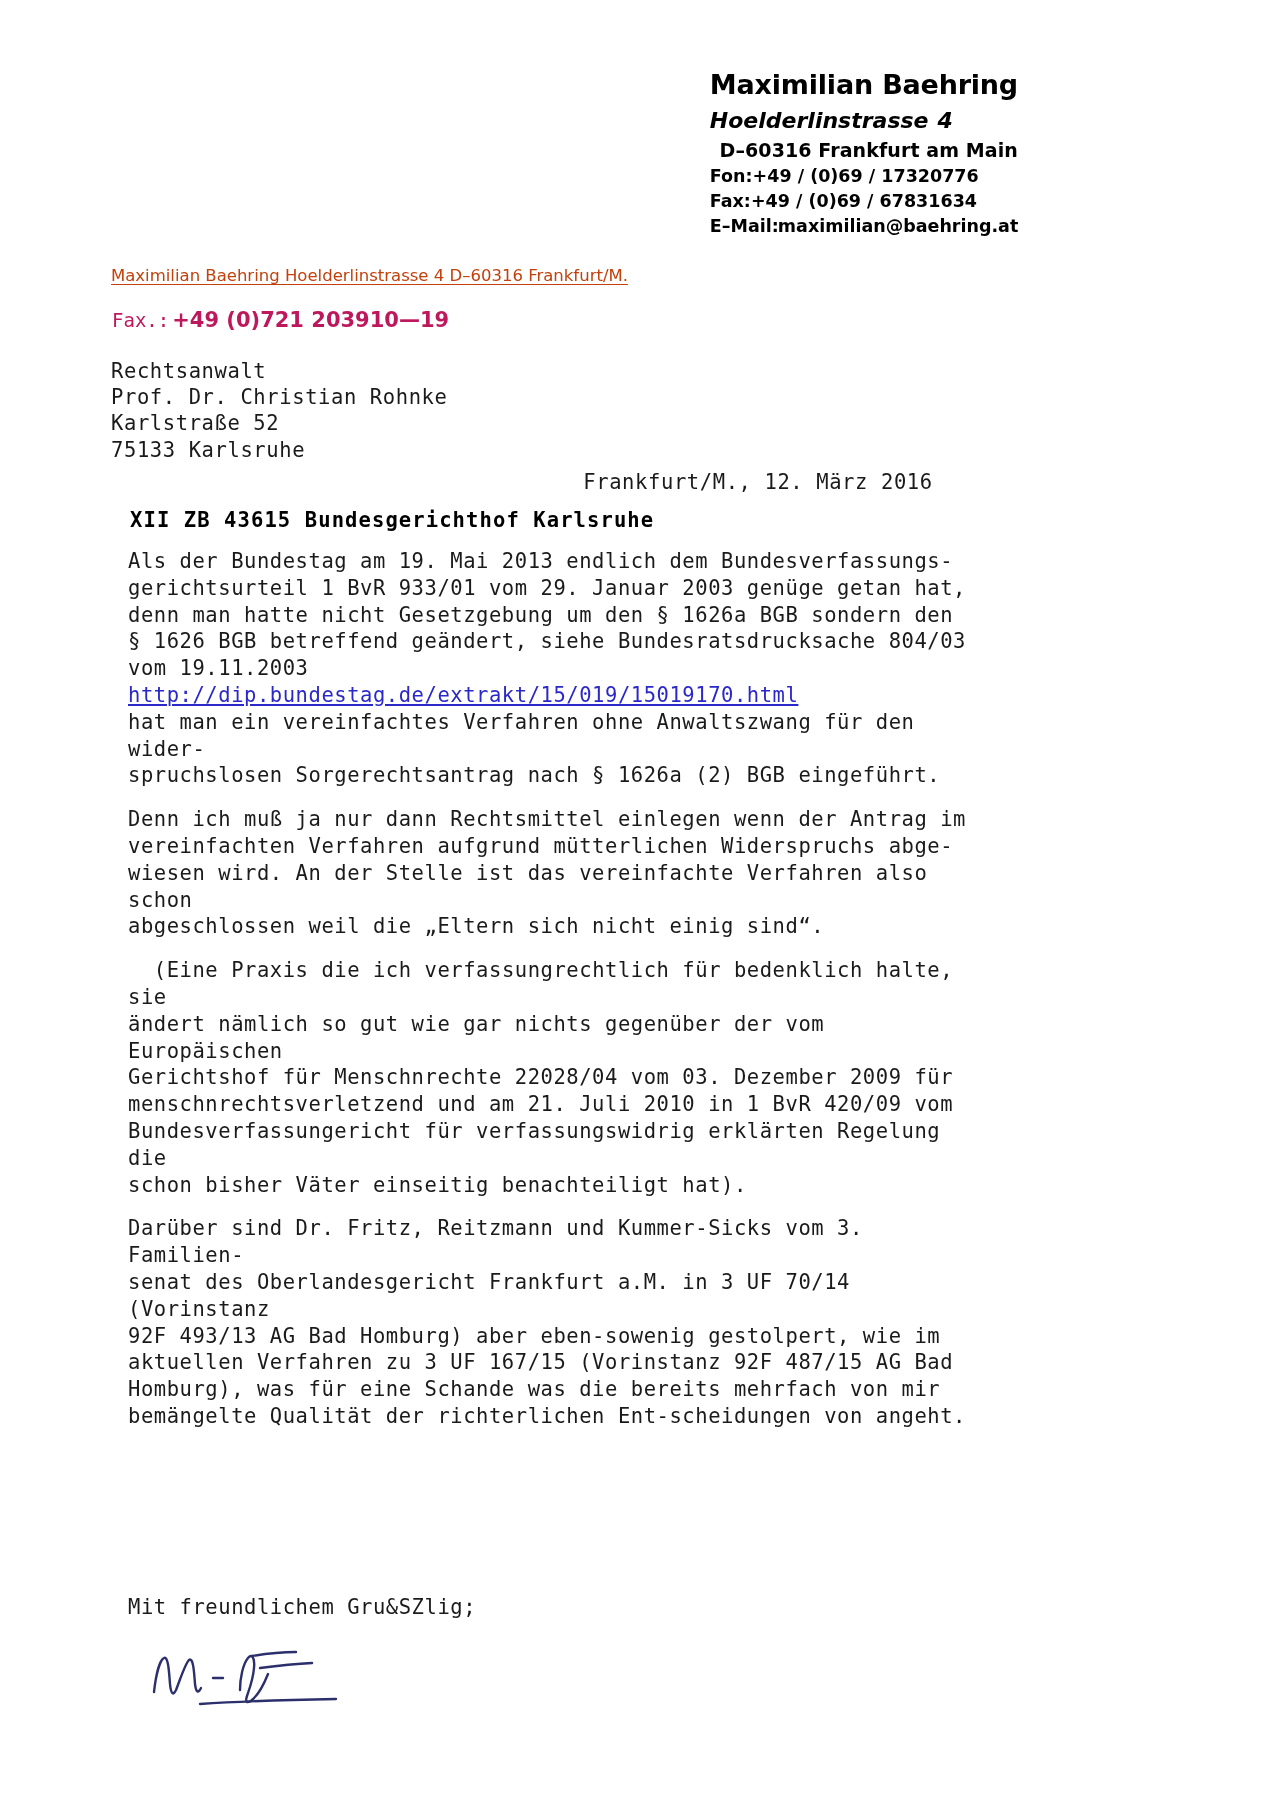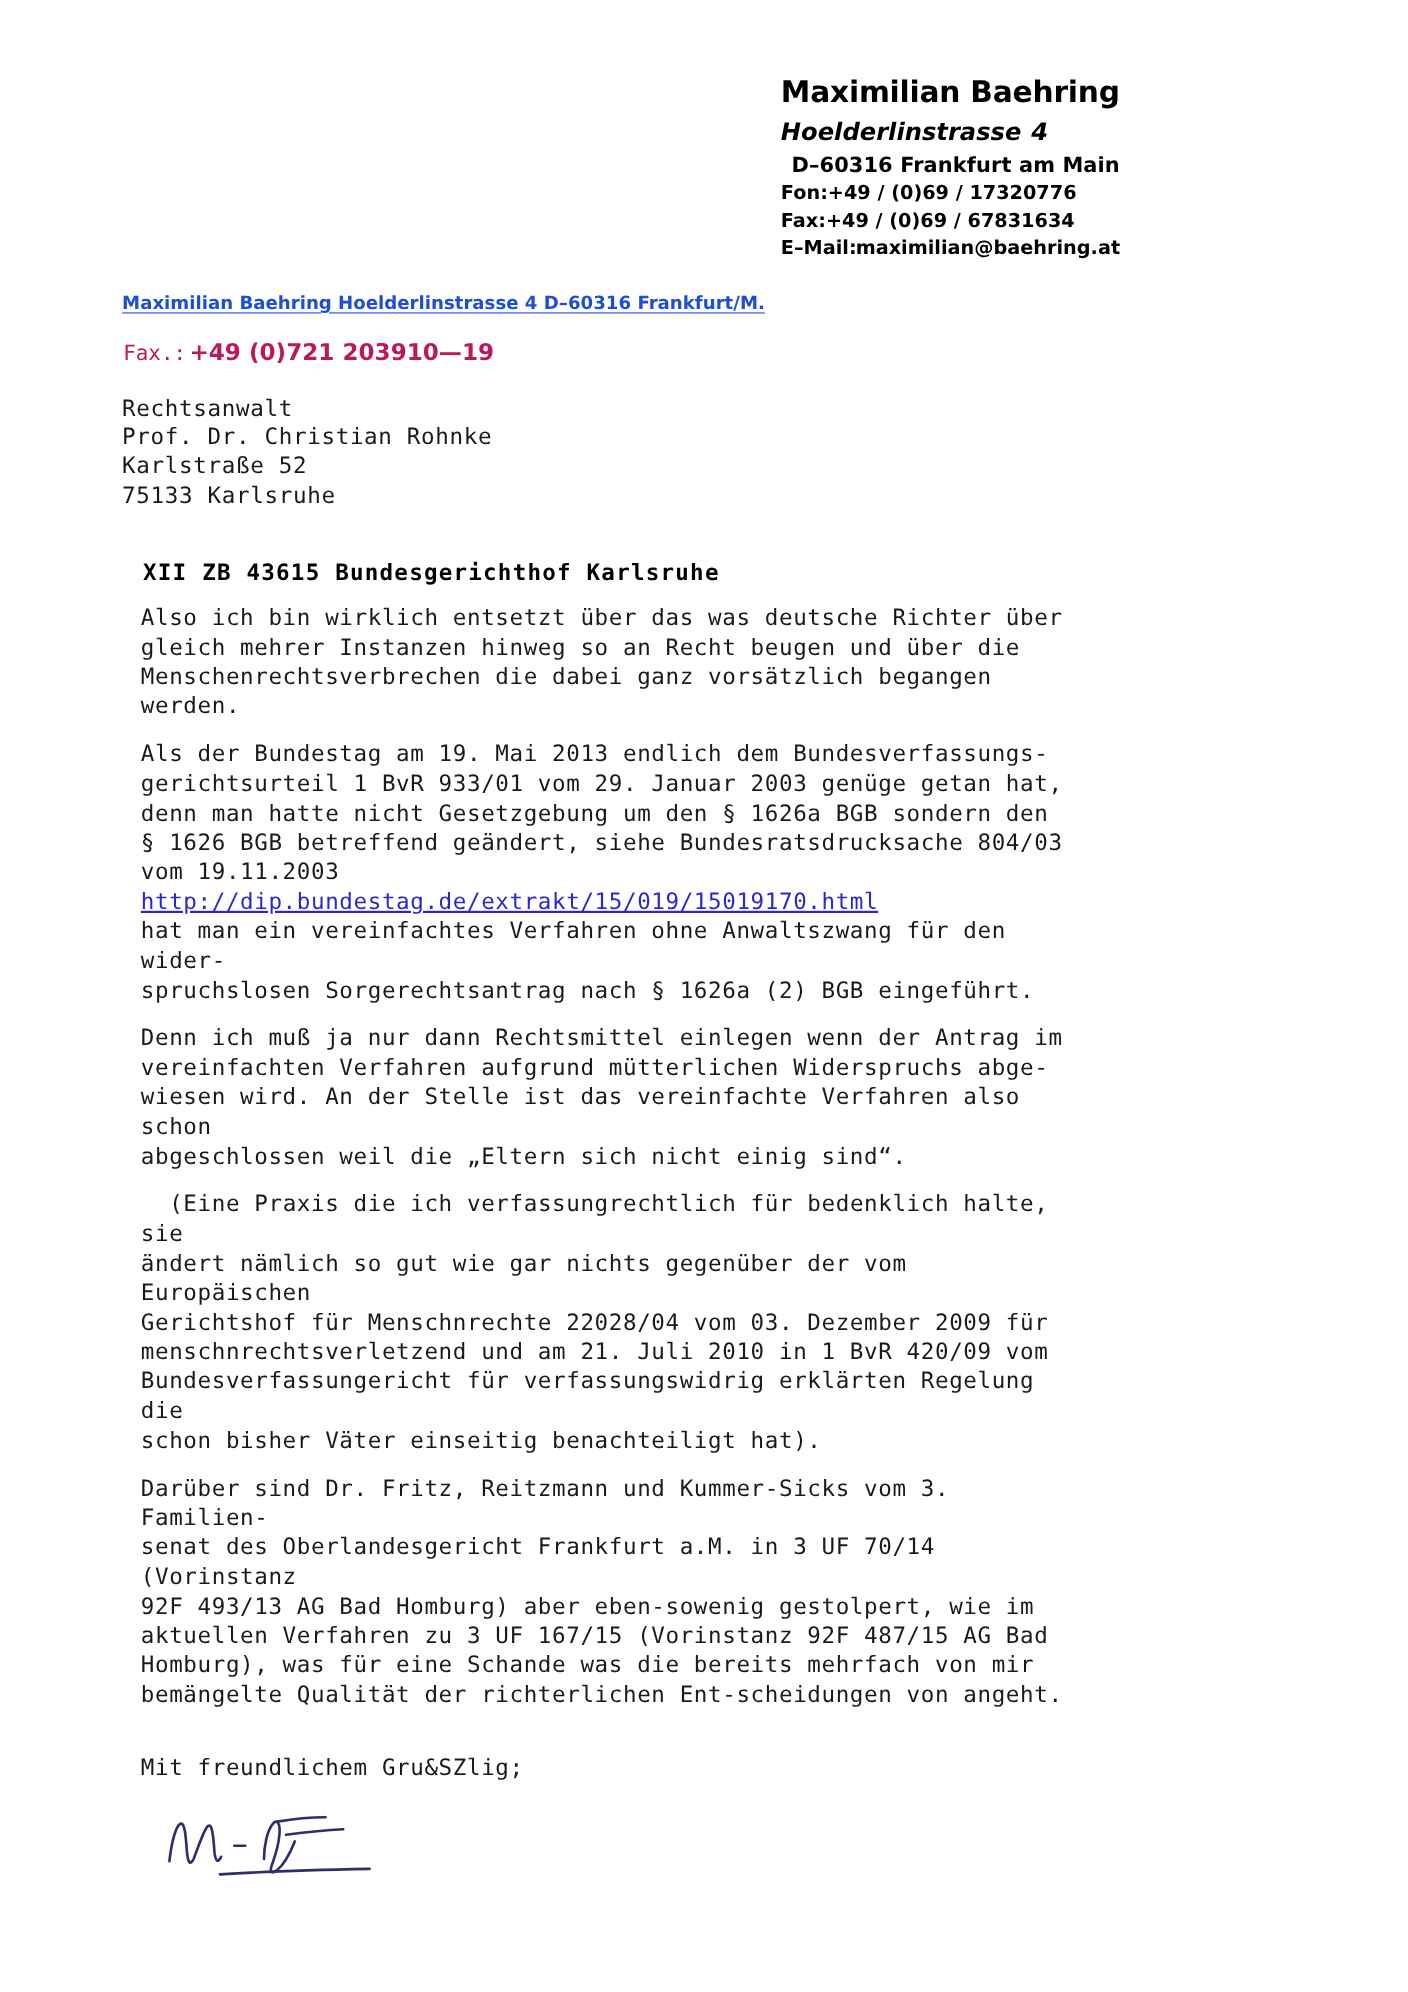--- a/index.html
+++ b/index.html
@@ -73,22 +73,22 @@
     text-align: left;
   }
 
   
   .return-address {
     position: absolute;
     left: 111px;
     top: 266px;
     font-family: "DejaVu Sans", sans-serif;
     font-size: 16.5px;
-    font-weight: 700;
-    color: #1d4ed8;
+    font-weight: 400;
+    color: #c2410c;
     text-decoration: underline;
     text-underline-offset: 3px;
     white-space: nowrap;
   }
 
   
   .fax-line {
     position: absolute;
     left: 112px;
     top: 310px;
@@ -216,27 +216,25 @@
 
   <div class="fax-line">
     <span class="fax-label">Fax.:</span><span class="fax-number">+49 (0)721 203910—19</span>
   </div>
 
   <div class="recipient">Rechtsanwalt
 Prof. Dr. Christian Rohnke
 Karlstraße 52
 75133 Karlsruhe</div>
 
+  <div class="date-line">Frankfurt/M., 12. März 2016</div>
 
   <div class="subject">XII ZB 43615 Bundesgerichthof Karlsruhe</div>
 
   <div class="body-block">
-    <p class="para">Also ich bin wirklich entsetzt über das was deutsche Richter über
-gleich mehrer Instanzen hinweg so an Recht beugen und über die
-Menschenrechtsverbrechen die dabei ganz vorsätzlich begangen werden.</p>
     <p class="para"><span>Als der Bundestag am 19. Mai 2013 endlich dem Bundesverfassungs-
 gerichtsurteil 1 BvR 933/01 vom 29. Januar 2003 genüge getan hat,
 denn man hatte nicht Gesetzgebung um den § 1626a BGB sondern den
 § 1626 BGB betreffend geändert, siehe Bundesratsdrucksache 804/03
 vom 19.11.2003 </span><a class="doc-link" href="#">http://dip.bundestag.de/extrakt/15/019/15019170.html</a><span>
 hat man ein vereinfachtes Verfahren ohne Anwaltszwang für den wider-
 spruchslosen Sorgerechtsantrag nach § 1626a (2) BGB eingeführt.</span></p>
     <p class="para">Denn ich muß ja nur dann Rechtsmittel einlegen wenn der Antrag im
 vereinfachten Verfahren aufgrund mütterlichen Widerspruchs abge-
 wiesen wird. An der Stelle ist das vereinfachte Verfahren also schon

